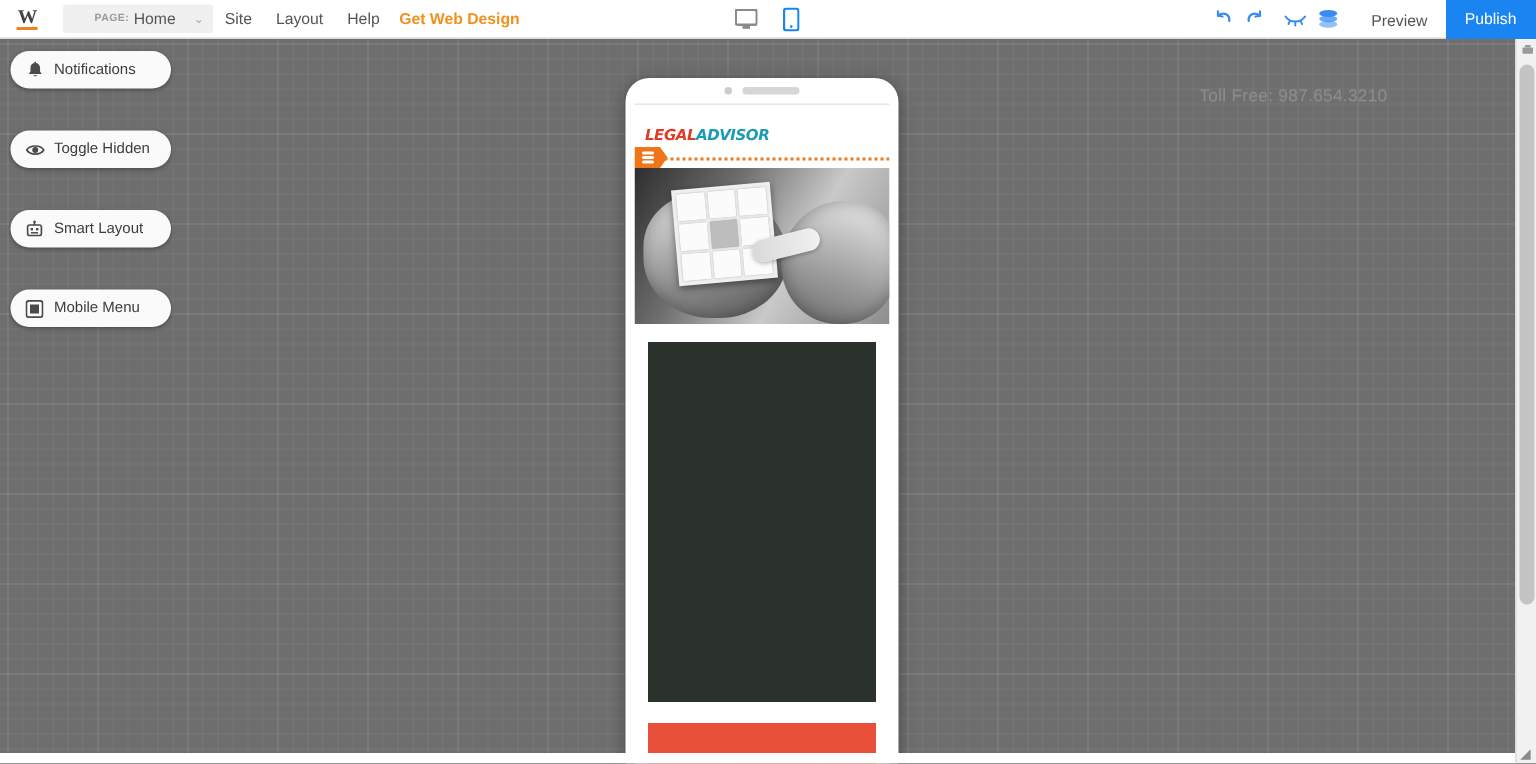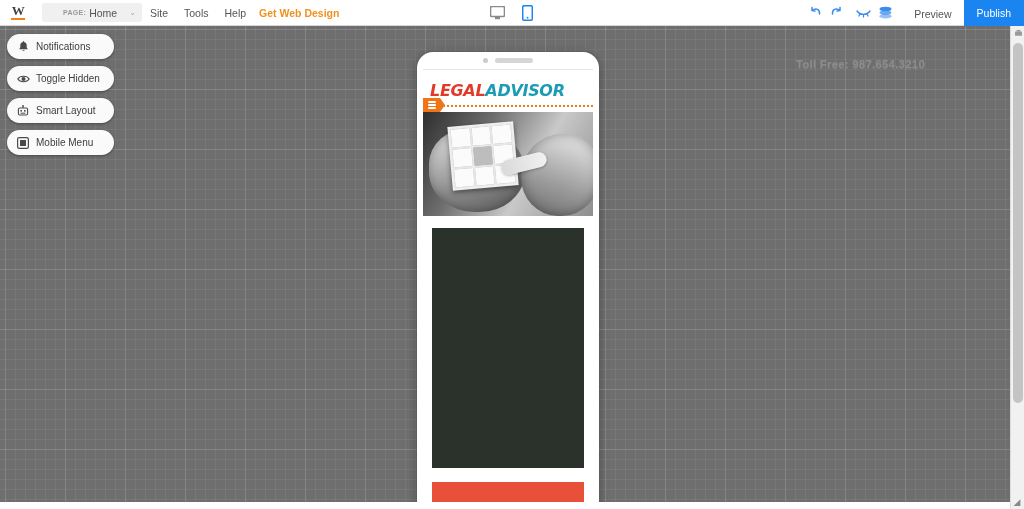--- a/index.html
+++ b/index.html
@@ -98,21 +98,21 @@
       linear-gradient(to right, rgba(255,255,255,.055) 1px, transparent 1px),
       linear-gradient(to bottom, rgba(255,255,255,.055) 1px, transparent 1px);
     background-size: 60px 60px, 60px 60px, 10px 10px, 10px 10px;
     background-position: 5px 3px, 5px 3px, 5px 3px, 5px 3px;
     overflow: hidden;
   }
 
   
   #toolpills {
     position: absolute; top: 8px; left: 7px;
-    display: flex; flex-direction: column; gap: 7px;
+    display: flex; flex-direction: column; gap: 28px;
     z-index: 30;
   }
   .pill {
     display: flex; align-items: center;
     height: 25px; padding: 0 14px 0 9px;
     background: #fafafa; border-radius: 13px;
     box-shadow: 0 1px 3px rgba(0,0,0,.35);
     cursor: pointer; white-space: nowrap;
   }
   .pill .pic {
@@ -142,21 +142,21 @@
     width: 170px; height: 466px;
     background: #fff; overflow: hidden;
     border-top: 1px solid #e6e6e6;
   }
   .site-head {
     height: 28px; display: flex; align-items: center;
     padding-left: 7px; background: #fff;
   }
   .site-logo {
     font-family: "DejaVu Sans", sans-serif;
-    font-size: 16px; font-weight: bold;
+    font-size: 10px; font-weight: bold;
     font-style: italic; letter-spacing: -0.3px; margin-top: 12px;
   }
   .site-logo .a { color: #e23a28; }
   .site-logo .b { color: #1c9bb5; }
   .navrow {
     position: relative; height: 14px;
     display: flex; align-items: center;
   }
   .navrow .dots {
     position: absolute; left: 20px; right: 0; top: 7px;
@@ -216,21 +216,21 @@
     background: #2b312b;
   }
   .blk-red {
     margin: 14px 9px 0 9px; height: 37px;
     background: #e8503a;
   }
 
   
   .toll {
     position: absolute; right: 85px; top: 32px;
-    font-size: 11.5px; font-weight: bold;
+    font-size: 11.5px; font-weight: normal;
     color: #8b8b8b; letter-spacing: 0.2px;
     text-shadow: 0 1px 0 rgba(255,255,255,.10);
   }
 
   
   #vscroll {
     position: absolute; top: 26px; right: 0;
     width: 14px; height: 483px;
     background: #f1f1f1; border-left: 1px solid #dcdcdc; z-index: 40;
   }
@@ -271,21 +271,21 @@
     </div>
 
     <div class="page-select">
       <span class="lbl">PAGE:</span>
       <span class="val">Home</span>
       <span class="chev">⌄</span>
     </div>
 
     <div class="tb-menu">
       <a>Site</a>
-      <a>Tools</a>
+      <a>Layout</a>
       <a>Help</a>
     </div>
 
     <div class="tb-cta">Get Web Design</div>
 
     <div class="tb-center">
       <div class="dev-btn">
         <svg width="15" height="14" viewBox="0 0 15 14">
           <rect x="0.5" y="0.5" width="14" height="10" rx="1.2" fill="none" stroke="#8a8a8a" stroke-width="1.6"></rect>
           <rect x="5" y="11" width="5" height="2.2" fill="#8a8a8a"></rect>

